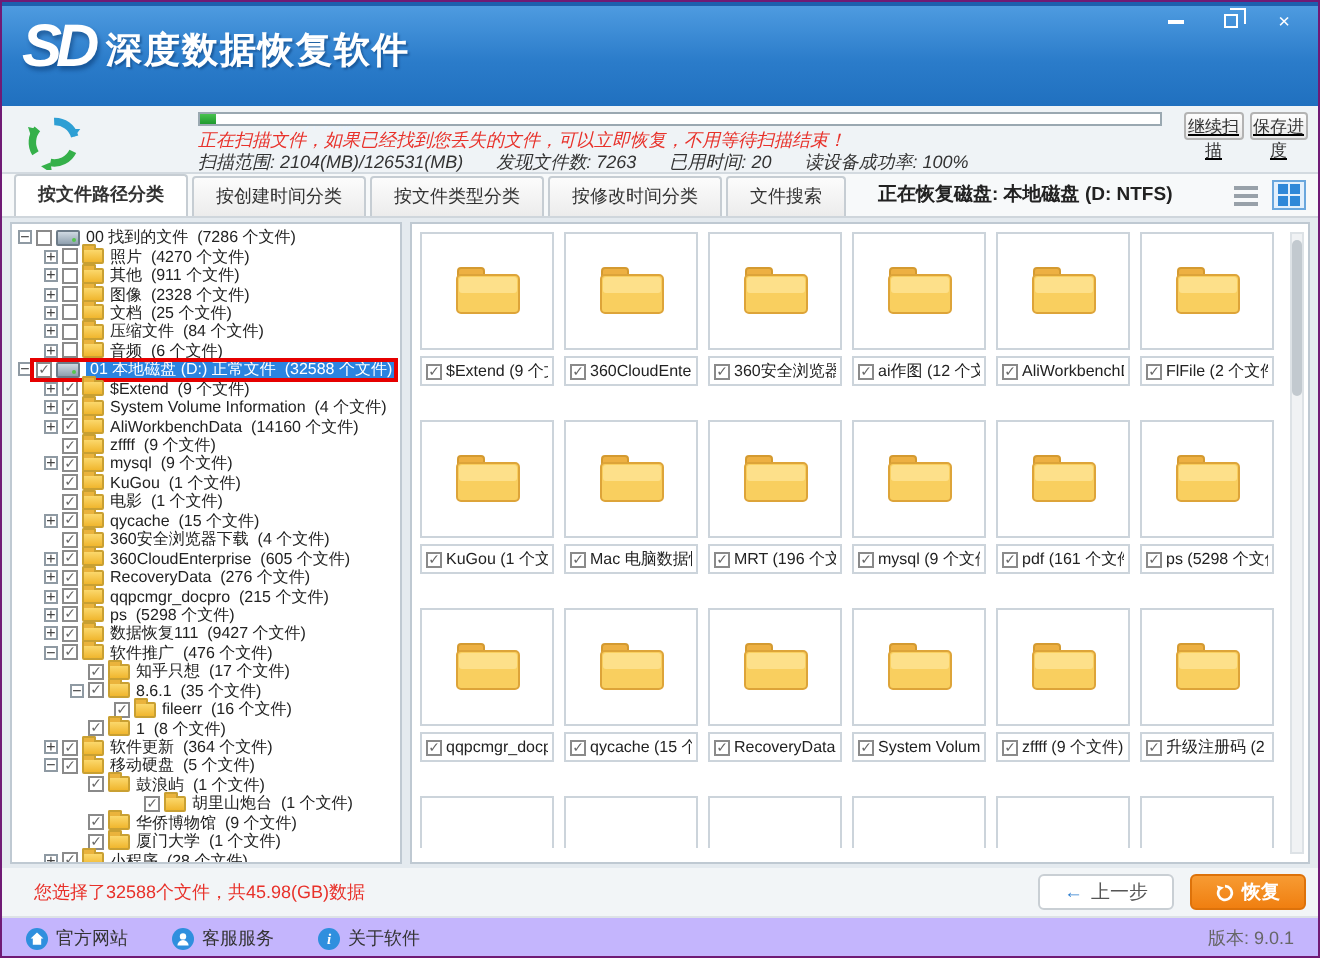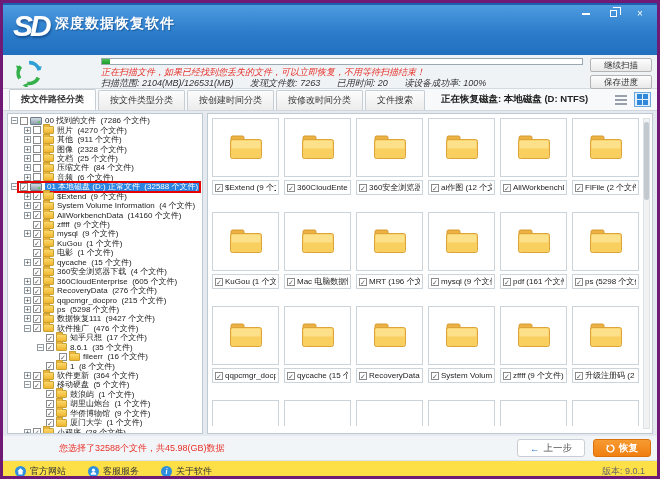--- a/index.html
+++ b/index.html
@@ -1,39 +1,39 @@
 <!DOCTYPE html>
 <html><head>
 <meta charset="utf-8">
 <style>
   * { margin:0; padding:0; box-sizing:border-box; }
   html,body { font-family:"Liberation Sans","DejaVu Sans",sans-serif; }
-  .window { position:relative; width:660px; height:479px; background:#eef1f4; overflow:hidden; border:3px solid #701a75; }
+  .window { position:relative; width:660px; height:479px; background:#eef1f4; overflow:hidden; border:1px solid #701a75; }
 
   
   .titlebar { position:relative; height:52px; background:linear-gradient(180deg,#4e9be0 0%,#2b7cca 55%,#2070bf 100%); border-top:2px solid #1d5fae; color:#fff; }
   .logo { position:absolute; left:10px; top:4px; font-size:30px; font-weight:bold; font-style:italic; letter-spacing:-3px; text-shadow:1px 2px 2px rgba(0,40,90,.45); }
-  .apptitle { position:absolute; left:52px; top:10px; font-size:14px; font-weight:bold; letter-spacing:1px; text-shadow:1px 1px 1px rgba(0,40,90,.4); }
+  .apptitle { position:absolute; left:52px; top:10px; font-size:18px; font-weight:bold; letter-spacing:1px; text-shadow:1px 1px 1px rgba(0,40,90,.4); }
   .badge { position:absolute; left:150px; top:52px; font-size:9px; color:#eaf4ff; }
   .winctrl { position:absolute; right:10px; top:3px; display:flex; gap:13px; align-items:center; }
   .wbtn { width:14px; height:12px; color:#fff; font-size:10px; line-height:12px; text-align:center; cursor:pointer; }
   .wbtn.min i { display:inline-block; width:8px; border-bottom:2px solid #fff; margin-bottom:2px; }
   .wbtn.res i { position:relative; display:inline-block; width:7px; height:7px; border:1px solid #fff; background:transparent; }
   .wbtn.res i::before { content:""; position:absolute; left:2px; top:-4px; width:7px; height:7px; border:1px solid #fff; border-bottom:none; border-left:none; }
 
   
   .scanbar { display:flex; height:34px; background:#eff3f6; border-bottom:1px solid #d3dae0; padding:2px 5px 0 8px; }
   .recycle { width:38px; display:flex; align-items:center; justify-content:center; }
   .scanmain { flex:1; min-width:0; padding-left:52px;font-style:italic; }
   .pbar { position:relative; height:7px; border:1px solid #9aa8b1; background:#fff; margin-top:1px; width:482px; }
   .pfill { position:absolute; left:0; top:0; bottom:0; background:linear-gradient(180deg,#49c24f,#1f9a2e); }
   .scanmsg { font-size:9px; color:#e8312a; line-height:12px; margin-top:1px; white-space:nowrap; }
   .scanstats { font-size:9px; color:#333; line-height:11px; white-space:nowrap; }
   .scanstats b { font-weight:normal; margin-right:14px; }
-  .scanbtns { width:62px; display:flex; flex-direction:column; gap:3px; padding-top:1px; }
+  .scanbtns { width:62px; display:flex; flex-direction:row; gap:3px; padding-top:1px;text-decoration:underline; }
   .sbtn { height:14px; font-size:8.5px; line-height:12px; text-align:center; color:#333; background:linear-gradient(180deg,#fdfdfd,#e9e9e9); border:1px solid #b3b3b3; border-radius:2px; cursor:pointer; }
 
   
   .tabbar { display:flex; align-items:flex-end; height:22px; background:#f7f9fa; border-bottom:1px solid #cfd6dc; padding:0 6px; }
   .tab { height:20px; line-height:19px; padding:0 11px; font-size:9px; color:#333; background:linear-gradient(180deg,#fcfcfc,#ececec); border:1px solid #c6cdd3; border-bottom:none; border-radius:2px 2px 0 0; margin-right:2px; cursor:pointer; white-space:nowrap; }
   .tab.active { background:#fff; font-weight:bold; height:21px; }
   .recstatus { font-size:9.5px; font-weight:bold; color:#222; margin:0 0 4px 14px; white-space:nowrap; }
   .viewtoggles { margin-left:auto; display:flex; gap:5px; align-items:center; margin-bottom:3px; }
   .vbtn { width:17px; height:15px; display:flex; align-items:center; justify-content:center; cursor:pointer; border:1px solid transparent; }
   .vbtn.active { border:1px solid #6aa7dd; background:#e3f0fc; }
@@ -65,27 +65,27 @@
   .gimg { height:59px; border:1px solid #ccd4db; background:#fff; display:flex; align-items:center; justify-content:center; }
   .glabel { margin-top:3px; height:15px; border:1px solid #ccd4db; background:#fff; display:flex; align-items:center; padding:0 2px; overflow:hidden; }
   .gcb { flex:0 0 8px; height:8px; border:1px solid #8a8a8a; font-size:7px; line-height:7px; text-align:center; color:#666; margin-right:2px; background:#fff; cursor:pointer; }
   .gtext { font-size:8px; color:#222; white-space:pre; overflow:hidden; }
   .ghost .gimg { height:26px; border-bottom:none; }
   .gscroll { position:absolute; right:2px; top:4px; bottom:4px; width:7px; background:#f0f2f4; border:1px solid #dde2e6; }
   .gthumb { position:absolute; left:0; right:0; top:3px; height:78px; background:#c2c9cf; border-radius:3px; }
 
   
   .selbar { display:flex; align-items:center; height:25px; background:#f2f5f7; border-bottom:1px solid #dde2e6; padding:0 6px 0 16px; }
-  .selmsg { font-size:9px; color:#e8312a; flex:1; white-space:nowrap;margin-left:40px; }
+  .selmsg { font-size:9px; color:#e8312a; flex:1; white-space:nowrap; }
   .backbtn { height:18px; padding:0 12px; font-size:9.5px; color:#555; background:#fff; border:1px solid #c9cfd4; border-radius:3px; margin-right:8px; cursor:pointer; display:flex; align-items:center; gap:4px; }
   .backbtn .arr { color:#2f7fd0; font-weight:bold; }
   .recoverbtn { height:18px; padding:0 12px; font-size:9.5px; font-weight:bold; color:#fff; background:linear-gradient(180deg,#f79b33,#f07f10); border:1px solid #dd720a; border-radius:3px; cursor:pointer; display:flex; align-items:center; gap:4px; }
 
   
-  .footer { display:flex; align-items:center; height:21px; background:#fde047; padding:0 12px; }
+  .footer { display:flex; align-items:center; height:21px; background:#c4b5fd; padding:0 12px; }
   .flink { display:flex; align-items:center; gap:4px; font-size:9px; color:#333; margin-right:22px; cursor:pointer; }
   .version { margin-left:auto; font-size:9px; color:#666; }
 </style>
 </head>
 <body>
 
 <div class="window">
 
   <div class="titlebar">
     <span class="logo">SD</span>
@@ -126,22 +126,22 @@
       </div>
     </div>
     <div class="scanbtns">
       <button class="sbtn">继续扫描</button>
       <button class="sbtn">保存进度</button>
     </div>
   </div>
 
   <div class="tabbar">
     <div class="tab active">按文件路径分类</div>
+    <div class="tab">按创建时间分类</div>
     <div class="tab">按文件类型分类</div>
-    <div class="tab">按创建时间分类</div>
     <div class="tab">按修改时间分类</div>
     <div class="tab">文件搜索</div>
     <div class="recstatus">正在恢复磁盘: 本地磁盘 (D: NTFS)</div>
     <div class="viewtoggles">
       <span class="vbtn">
         <svg width="12" height="10">
             <rect y="0" width="12" height="2" fill="#98a1a9"></rect>
             <rect y="4" width="12" height="2" fill="#98a1a9"></rect>
             <rect y="8" width="12" height="2" fill="#98a1a9"></rect>
           </svg>
@@ -182,21 +182,21 @@
         <div class="trow" style="padding-left: 16px;"><span class="exp">+</span><span class="cb">✓</span><span class="ic-folder"></span><span class="tlabel">ps  (5298 个文件)</span></div>
         <div class="trow" style="padding-left: 16px;"><span class="exp">+</span><span class="cb">✓</span><span class="ic-folder"></span><span class="tlabel">数据恢复111  (9427 个文件)</span></div>
         <div class="trow" style="padding-left: 16px;"><span class="exp">−</span><span class="cb">✓</span><span class="ic-folder"></span><span class="tlabel">软件推广  (476 个文件)</span></div>
         <div class="trow" style="padding-left: 29px;"><span class="exp hidden"></span><span class="cb">✓</span><span class="ic-folder"></span><span class="tlabel">知乎只想  (17 个文件)</span></div>
         <div class="trow" style="padding-left: 29px;"><span class="exp">−</span><span class="cb">✓</span><span class="ic-folder"></span><span class="tlabel">8.6.1  (35 个文件)</span></div>
         <div class="trow" style="padding-left: 42px;"><span class="exp hidden"></span><span class="cb">✓</span><span class="ic-folder"></span><span class="tlabel">fileerr  (16 个文件)</span></div>
         <div class="trow" style="padding-left: 29px;"><span class="exp hidden"></span><span class="cb">✓</span><span class="ic-folder"></span><span class="tlabel">1  (8 个文件)</span></div>
         <div class="trow" style="padding-left: 16px;"><span class="exp">+</span><span class="cb">✓</span><span class="ic-folder"></span><span class="tlabel">软件更新  (364 个文件)</span></div>
         <div class="trow" style="padding-left: 16px;"><span class="exp">−</span><span class="cb">✓</span><span class="ic-folder"></span><span class="tlabel">移动硬盘  (5 个文件)</span></div>
         <div class="trow" style="padding-left: 29px;"><span class="exp hidden"></span><span class="cb">✓</span><span class="ic-folder"></span><span class="tlabel">鼓浪屿  (1 个文件)</span></div>
-        <div class="trow" style="padding-left: 29px;"><span class="exp hidden"></span><span class="cb">✓</span><span class="ic-folder"></span><span class="tlabel">胡里山炮台  (1 个文件)</span></div>
+        <div class="trow" style="padding-left: 29px; margin-left: 28px;"><span class="exp hidden"></span><span class="cb">✓</span><span class="ic-folder"></span><span class="tlabel">胡里山炮台  (1 个文件)</span></div>
         <div class="trow" style="padding-left: 29px;"><span class="exp hidden"></span><span class="cb">✓</span><span class="ic-folder"></span><span class="tlabel">华侨博物馆  (9 个文件)</span></div>
         <div class="trow" style="padding-left: 29px;"><span class="exp hidden"></span><span class="cb">✓</span><span class="ic-folder"></span><span class="tlabel">厦门大学  (1 个文件)</span></div>
         <div class="trow" style="padding-left: 16px;"><span class="exp">+</span><span class="cb">✓</span><span class="ic-folder"></span><span class="tlabel">小程序  (28 个文件)</span></div>
       </div>
     <div class="panel gridpanel">
       <div class="gridrows">
           <div class="grow">
             <div class="gcard">
               <div class="gimg">
                 <svg width="36" height="29" viewBox="0 0 36 29">

